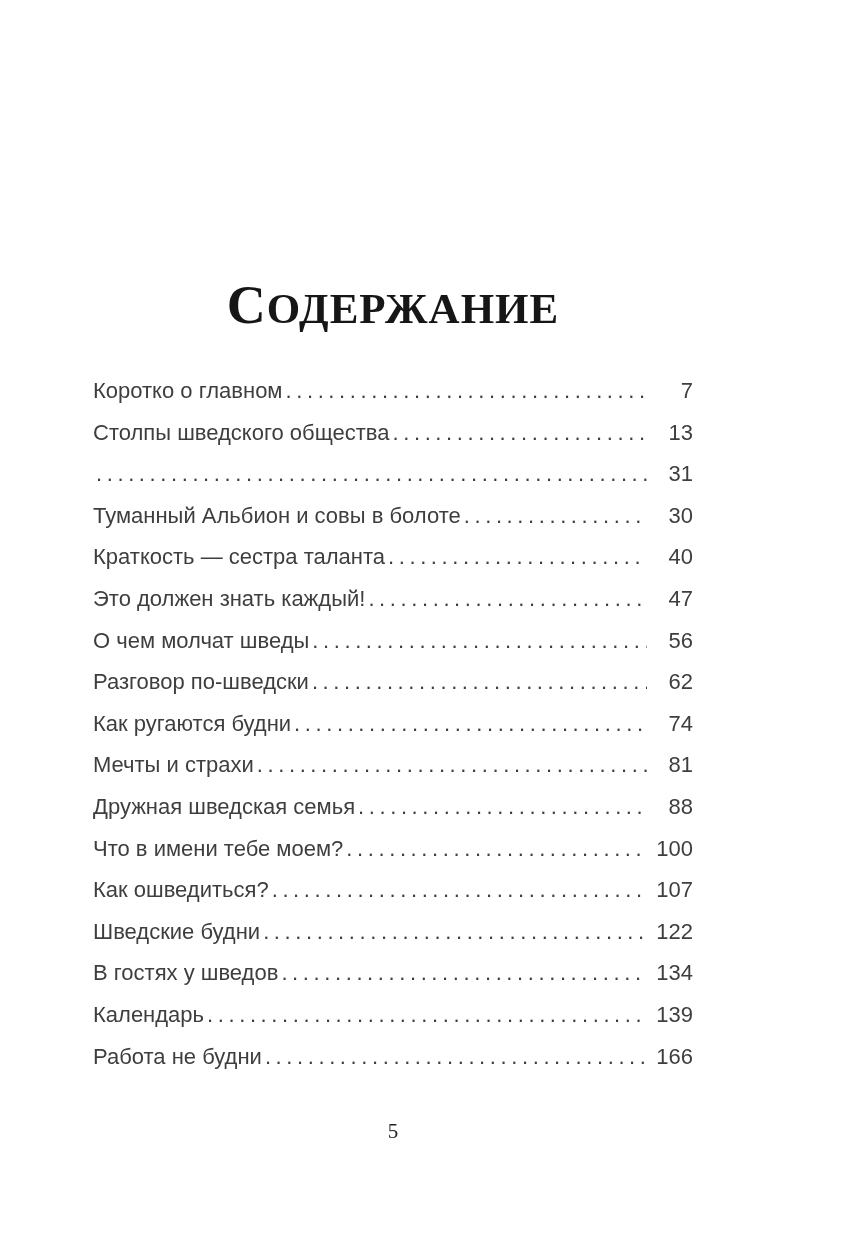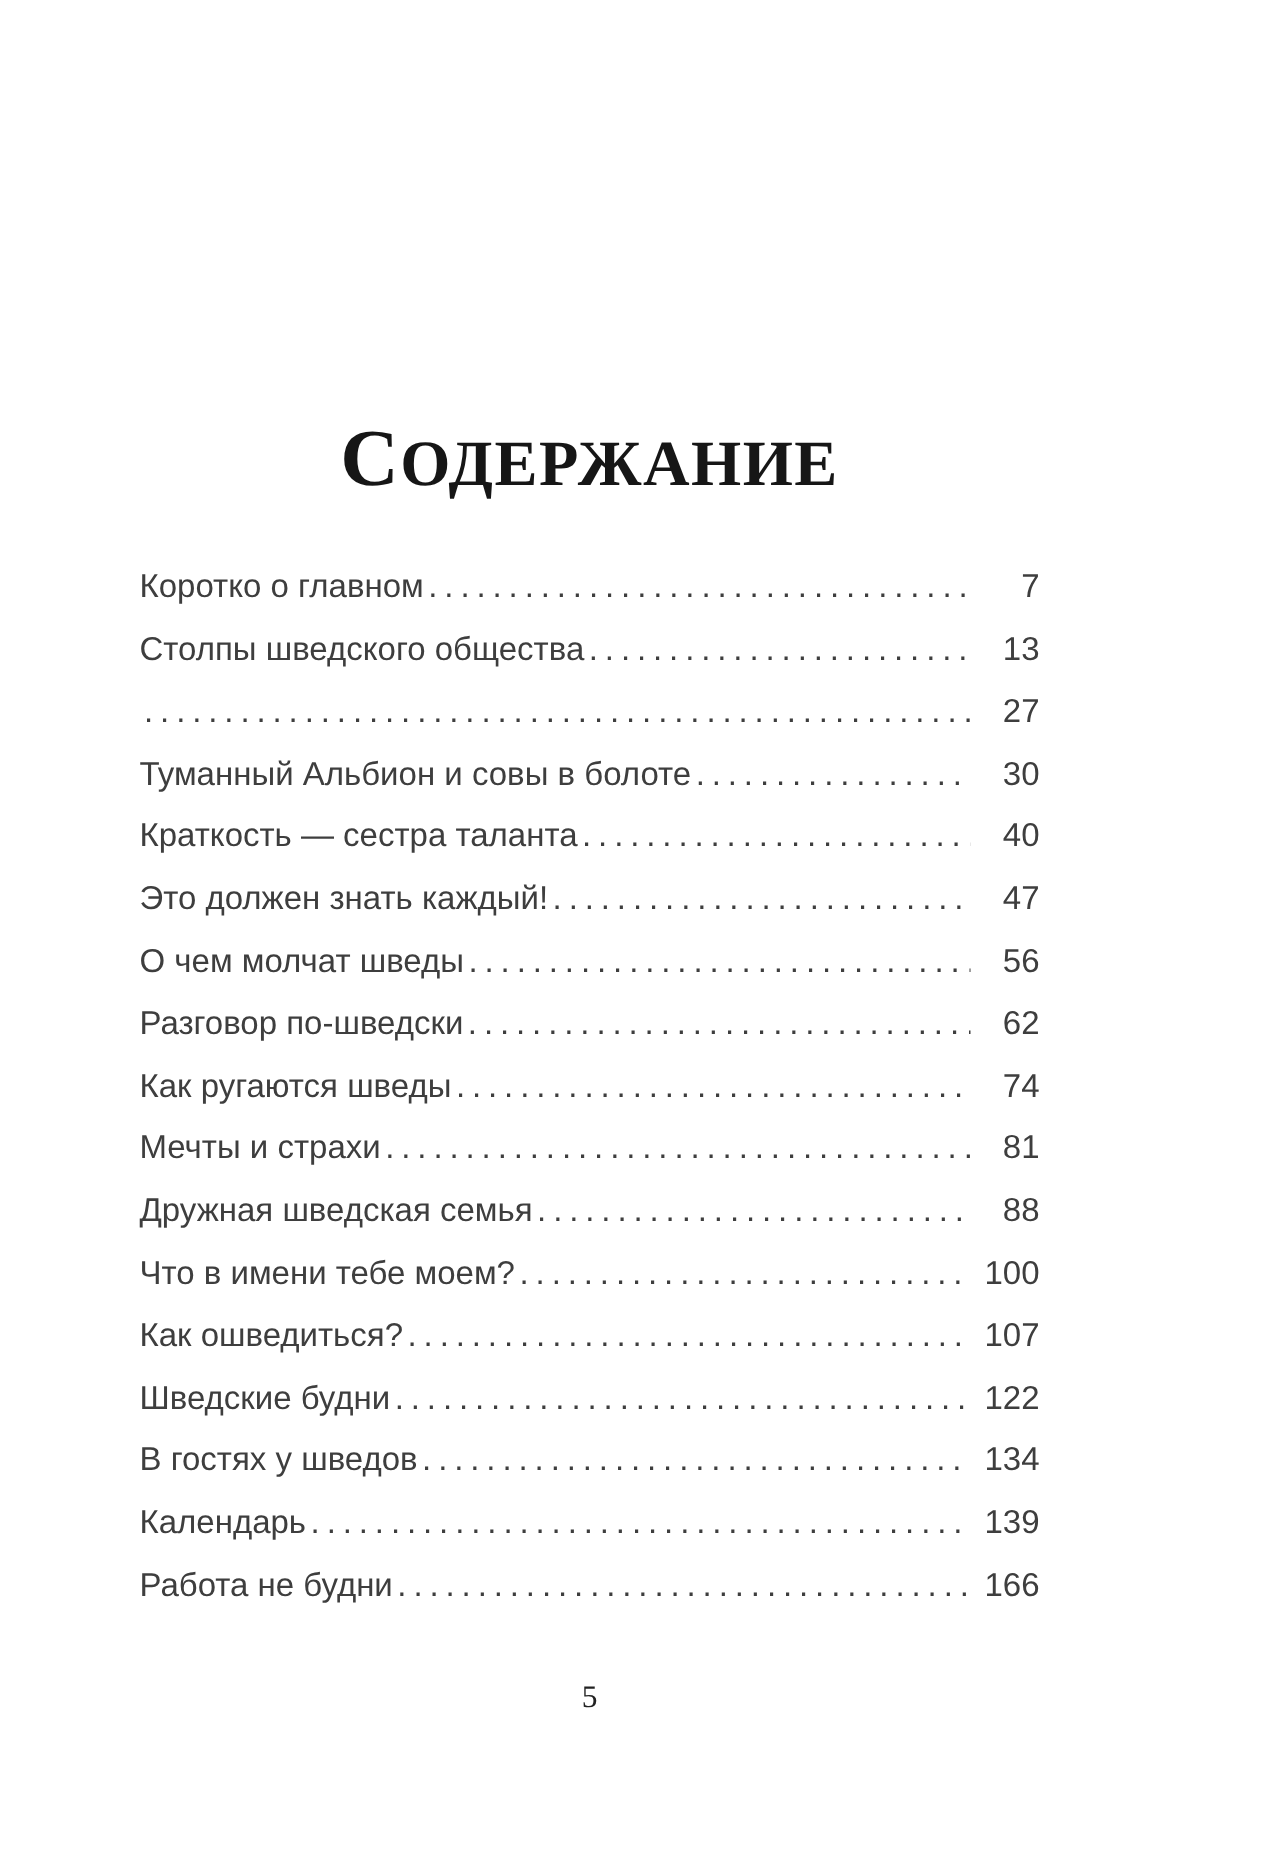--- a/index.html
+++ b/index.html
@@ -92,21 +92,21 @@
         <span class="leader"></span>
         <span class="toc-page">7</span>
       </div>
       <div class="toc-row">
         <span class="toc-title-text">Столпы шведского общества</span>
         <span class="leader"></span>
         <span class="toc-page">13</span>
       </div>
       <div class="toc-row">
         <span class="leader"></span>
-        <span class="toc-page">27</span>
+        <span class="toc-page">31</span>
       </div>
       <div class="toc-row">
         <span class="toc-title-text">Туманный Альбион и совы в болоте</span>
         <span class="leader"></span>
         <span class="toc-page">30</span>
       </div>
       <div class="toc-row">
         <span class="toc-title-text">Краткость — сестра таланта</span>
         <span class="leader"></span>
         <span class="toc-page">40</span>
@@ -120,21 +120,21 @@
         <span class="toc-title-text">О чем молчат шведы</span>
         <span class="leader"></span>
         <span class="toc-page">56</span>
       </div>
       <div class="toc-row">
         <span class="toc-title-text">Разговор по-шведски</span>
         <span class="leader"></span>
         <span class="toc-page">62</span>
       </div>
       <div class="toc-row">
-        <span class="toc-title-text">Как ругаются шведы</span>
+        <span class="toc-title-text">Как ругаются будни</span>
         <span class="leader"></span>
         <span class="toc-page">74</span>
       </div>
       <div class="toc-row">
         <span class="toc-title-text">Мечты и страхи</span>
         <span class="leader"></span>
         <span class="toc-page">81</span>
       </div>
       <div class="toc-row">
         <span class="toc-title-text">Дружная шведская семья</span>

